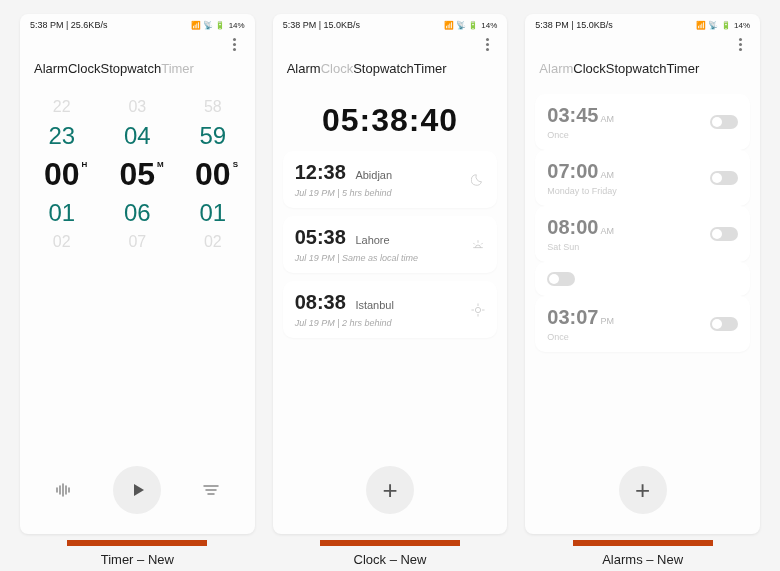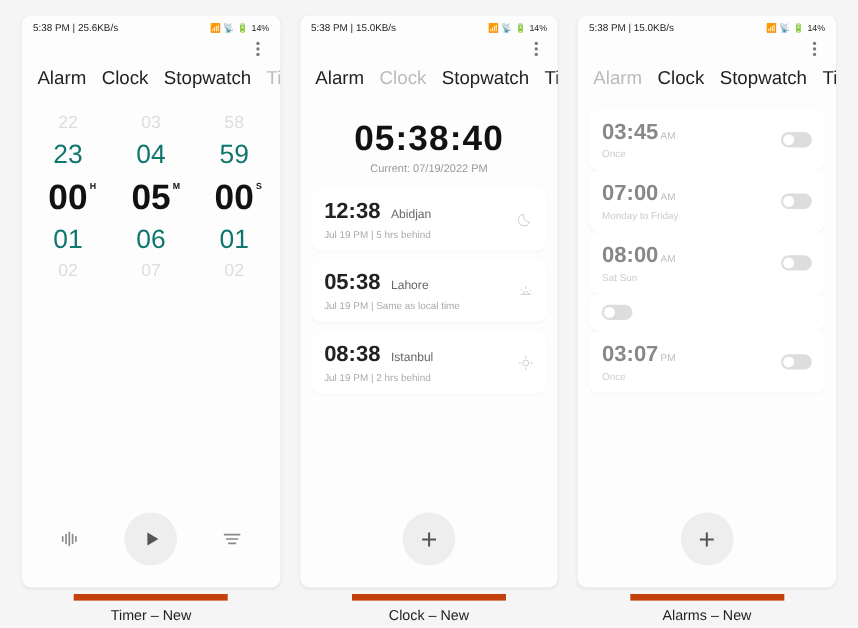--- a/index.html
+++ b/index.html
@@ -4,21 +4,21 @@
 <style>
   * { margin: 0; padding: 0; box-sizing: border-box; }
   body { background: #f5f5f5; font-family: -apple-system, Helvetica, Arial, sans-serif; width: 780px; height: 571px; overflow: hidden; }
   .row { display: flex; gap: 18px; padding: 14px 20px 0 20px; }
   .phone { width: 236px; height: 520px; background: #fdfdfd; border-radius: 8px; box-shadow: 0 1px 3px rgba(0,0,0,0.08); display: flex; flex-direction: column; position: relative; overflow: hidden; }
   .statusbar { display: flex; justify-content: space-between; align-items: center; font-size: 9px; color: #222; padding: 6px 10px; font-weight: 500; }
   .statusbar .icons { display: flex; align-items: center; gap: 3px; font-size: 8px; }
   .menurow { display: flex; justify-content: flex-end; padding: 2px 14px 4px 14px; }
   .kebab { width: 12px; display: flex; flex-direction: column; align-items: center; gap: 2px; cursor: pointer; }
   .kebab span { width: 3px; height: 3px; background: #777; border-radius: 50%; }
-  .tabs { display: flex; gap: 14px; padding: 6px 14px 10px 14px; font-size: 17px; }
+  .tabs { display: flex; padding: 6px 14px 10px 14px; font-size: 13px; }
   .tab { color: #bbb; cursor: pointer; }
   .tab.active { color: #222; font-weight: 500; }
   
   .wheels { display: flex; justify-content: space-around; padding: 12px 4px 0 4px; flex: 1; }
   .wheel { width: 70px; text-align: center; display: flex; flex-direction: column; gap: 6px; }
   .wheel .d { font-size: 16px; color: #ddd; font-weight: 400; }
   .wheel .d2 { font-size: 24px; color: #0f766e; }
   .wheel .sel { font-size: 32px; font-weight: 700; color: #111; position: relative; }
   .wheel .sel sup { font-size: 8px; font-weight: 600; position: absolute; top: 4px; margin-left: 2px; }
   .footer { display: flex; justify-content: space-around; align-items: center; padding: 14px 10px 20px 10px; }
@@ -27,21 +27,21 @@
   .playbtn svg { margin-left: 3px; }
   .fab { width: 48px; height: 48px; border-radius: 50%; background: #eee; display: flex; align-items: center; justify-content: center; font-size: 26px; color: #555; cursor: pointer; margin: 0 auto 20px auto; }
   
   .bigclock { text-align: center; padding: 16px 0 4px 0; }
   .bigclock .t { font-size: 32px; font-weight: 600; letter-spacing: 1px; color: #111; }
   .bigclock .d { font-size: 10px; color: #999; margin-top: 4px; }
   .cards { padding: 8px 10px; display: flex; flex-direction: column; gap: 8px; flex: 1; }
   .card { background: #fff; border-radius: 10px; padding: 10px 12px; display: flex; justify-content: space-between; align-items: center; box-shadow: 0 1px 2px rgba(0,0,0,0.03); }
   .card .l1 { font-size: 20px; font-weight: 600; color: #222; }
   .card .l1 span { font-size: 11px; font-weight: 400; color: #666; margin-left: 4px; }
-  .card .l2 { font-size: 9px; color: #aaa; margin-top: 4px; }
+  .card .l2 { font-size: 9px; color: #aaa; margin-top: 4px; font-style: italic; }
   .moon { width: 14px; height: 14px; color: #ccc; }
   
   .alist { padding: 8px 10px; display: flex; flex-direction: column; gap: 0; flex: 1; }
   .arow { background: #fff; border-radius: 10px; padding: 10px 12px; display: flex; justify-content: space-between; align-items: center; box-shadow: 0 1px 2px rgba(0,0,0,0.03); }
   .arow .t { font-size: 20px; font-weight: 600; color: #888; }
   .arow .t span.ampm { font-size: 9px; font-weight: 400; color: #bbb; margin-left: 2px; }
   .arow .sub { font-size: 9px; color: #ccc; margin-top: 3px; }
   .toggle { width: 28px; height: 14px; background: #ddd; border-radius: 8px; position: relative; cursor: pointer; }
   .toggle::after { content: ""; width: 10px; height: 10px; background: #fff; border-radius: 50%; position: absolute; top: 2px; left: 2px; }
   .caption { text-align: center; font-size: 13px; color: #222; padding-top: 6px; border-top: 6px solid #c2410c; width: 140px; margin: 6px auto 0 auto; }
@@ -136,21 +136,20 @@
         </div>
       </div>
     <div class="tabs">
       <div class="tab active">Alarm</div>
       <div class="tab">Clock</div>
       <div class="tab active">Stopwatch</div>
       <div class="tab active">Timer</div>
     </div>
     <div class="bigclock">
       <div class="t">05:38:40</div>
-      <div class="d">Current: 07/19/2022 PM</div>
     </div>
     <div class="cards">
       <div class="card">
         <div>
           <div class="l1"><b>12:38</b> <span>Abidjan</span></div>
           <div class="l2">Jul 19 PM  |  5 hrs behind</div>
         </div>
         <svg class="moon" viewBox="0 0 16 16">
             <path d="M12 10A6 6 0 0 1 6 2 6 6 0 1 0 12 10z" fill="none" stroke="#ccc" stroke-width="1"></path>
           </svg>

